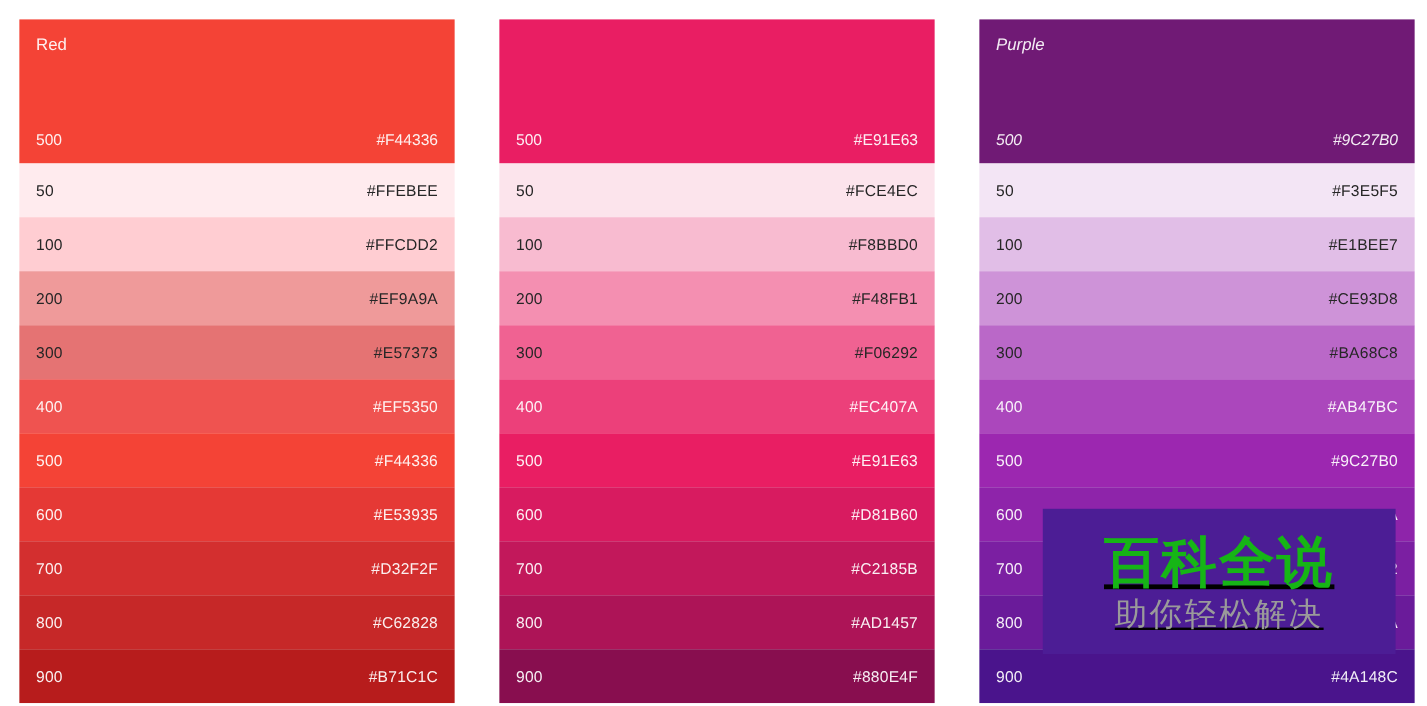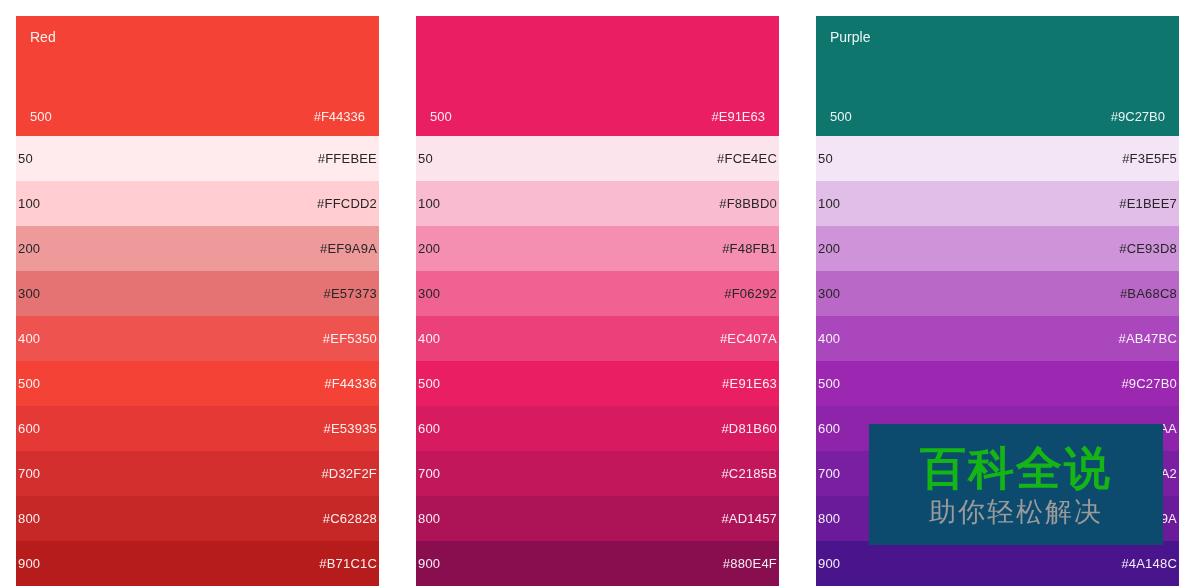--- a/index.html
+++ b/index.html
@@ -51,21 +51,21 @@
     align-items: baseline;
     font-size: 13px;
     color: rgba(255,255,255,0.92);
   }
 
   .swatch-row {
     height: 45px;
     display: flex;
     justify-content: space-between;
     align-items: center;
-    padding: 0 2px;
+    padding: 0 14px;
     font-size: 13px;
     line-height: 15px;
   }
 
   .swatch-row.on-light { color: #262626; }
   .swatch-row.on-dark  { color: rgba(255,255,255,0.93); }
 
   .swatch-tone { letter-spacing: 0.2px; }
   .swatch-hex  { letter-spacing: 0.2px; }
 
@@ -196,21 +196,21 @@
         </div>
         <div class="swatch-row on-dark" style="background: rgb(173, 20, 87);">
           <span class="swatch-tone">800</span>
           <span class="swatch-hex">#AD1457</span>
         </div>
         <div class="swatch-row on-dark" style="background: rgb(136, 14, 79);">
           <span class="swatch-tone">900</span>
           <span class="swatch-hex">#880E4F</span>
         </div>
       </div><div class="palette-card">
-        <div class="card-header" style="background: #0f766e;">
+        <div class="card-header" style="background: #701a75; font-style: italic;">
           <div class="card-header-name">Purple</div>
           <div class="card-header-footer">
             <span>500</span>
             <span>#9C27B0</span>
           </div>
         </div>
         <div class="swatch-row on-light" style="background: rgb(243, 229, 245);">
           <span class="swatch-tone">50</span>
           <span class="swatch-hex">#F3E5F5</span>
         </div>
@@ -245,18 +245,18 @@
         <div class="swatch-row on-dark" style="background: rgb(106, 27, 154);">
           <span class="swatch-tone">800</span>
           <span class="swatch-hex">#6A1B9A</span>
         </div>
         <div class="swatch-row on-dark" style="background: rgb(74, 20, 140);">
           <span class="swatch-tone">900</span>
           <span class="swatch-hex">#4A148C</span>
         </div>
       </div></div>
 
-  <div id="watermark" style="background: #0c4a6e;">
+  <div id="watermark" style="background: #4c1d95; text-decoration: underline;">
     <div class="wm-primary" style="color: rgb(22, 181, 22);">百科全说</div>
     <div class="wm-secondary" style="color: rgb(154, 154, 154);">助你轻松解决</div>
   </div>
 
 </div>
 
 </body></html>

